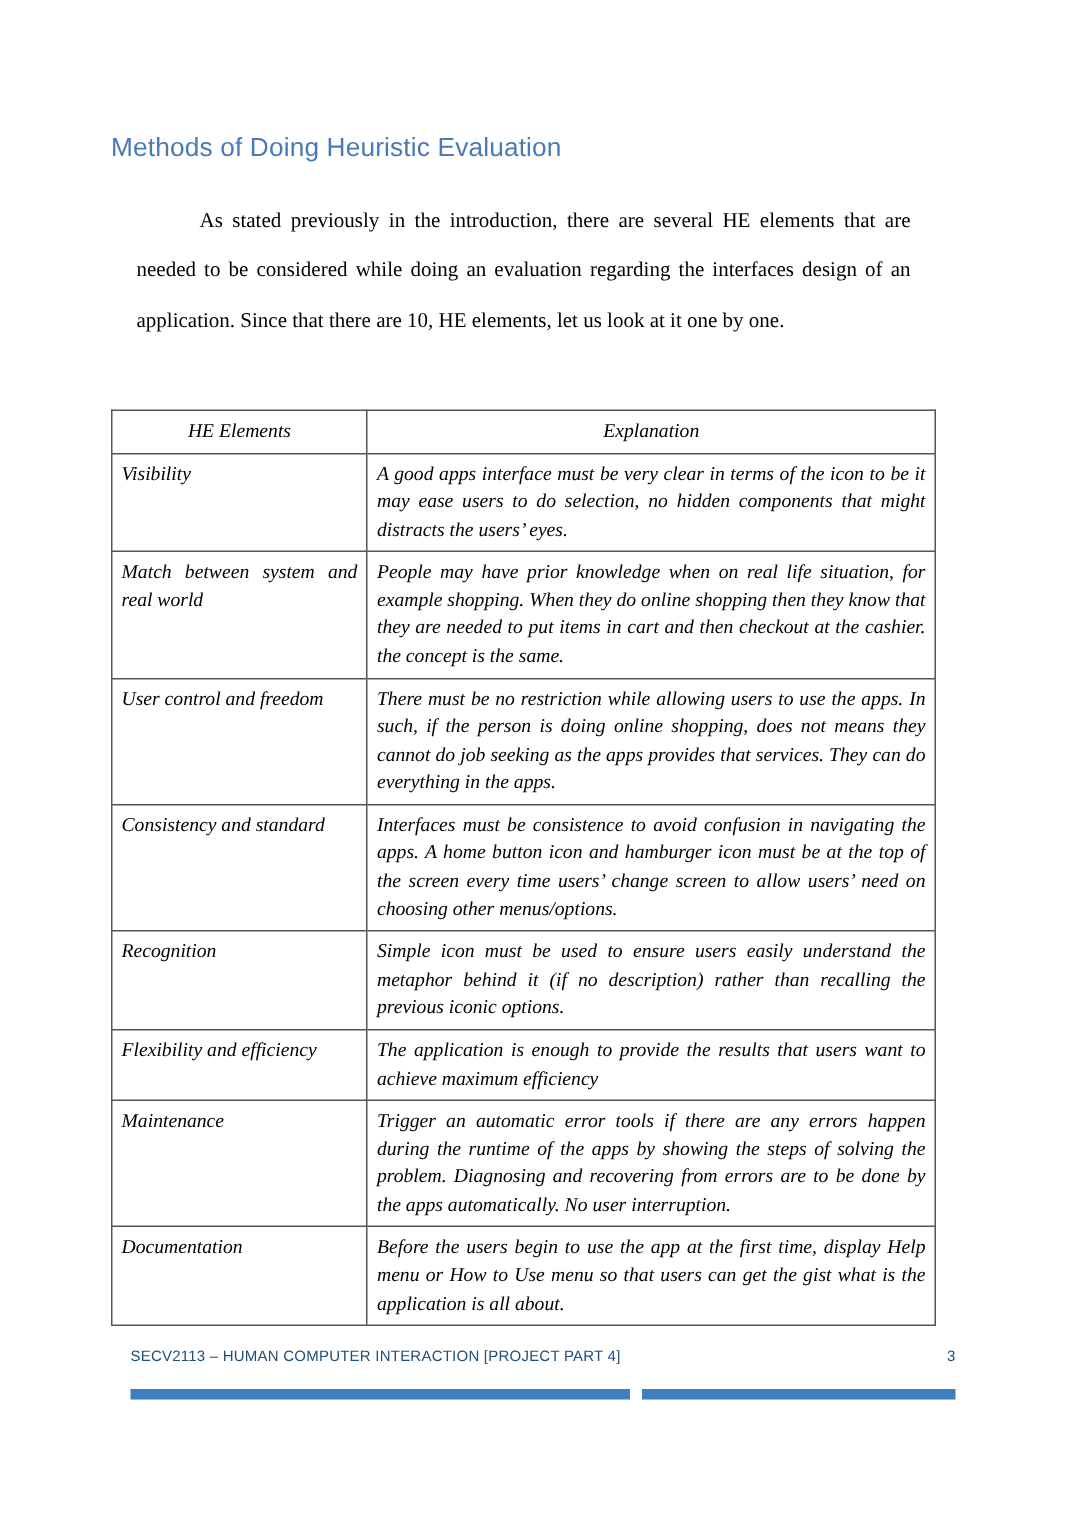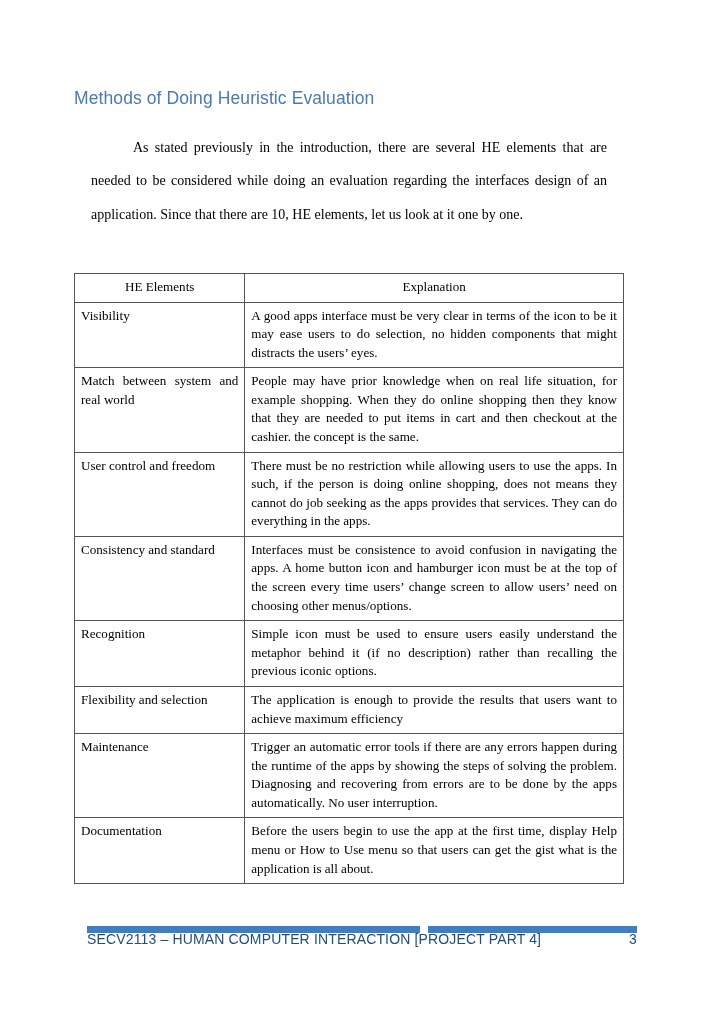--- a/index.html
+++ b/index.html
@@ -34,20 +34,21 @@
   }
   .para {
     font-size: 14px;
     line-height: 2.38;
     text-align: justify;
     margin: 17px;
     text-indent: 42px;
   }
   .table-wrap {
     margin-top: 42px;
+    font-style: italic;
   }
   table.he {
     border-collapse: collapse;
     width: 550px;
     font-size: 13.1px;
     line-height: 1.42;
   }
   table.he td, table.he th {
     border: 1px solid #555555;
     vertical-align: top;
@@ -86,24 +87,24 @@
     position: absolute;
     left: 341px;
     top: 0;
     width: 209px;
     height: 7px;
     background: #3d7fc1;
   }
   .footer-text {
     position: absolute;
     left: 87px;
-    top: 931px;
+    top: 899px;
     width: 550px;
     font-family: "Liberation Sans", sans-serif;
-    font-size: 14px;
+    font-size: 10px;
     color: #1f4e79;
     display: flex;
     justify-content: space-between;
     align-items: baseline;
   }
   .footer-left {
     letter-spacing: 0.15px;
   }
   .footer-page {
     letter-spacing: 0.15px;
@@ -143,21 +144,21 @@
           </tr>
           <tr>
             <td class="col-el">Consistency and standard</td>
             <td class="col-ex">Interfaces must be consistence to avoid confusion in navigating the apps. A home button icon and hamburger icon must be at the top of the screen every time users’ change screen to allow users’ need on choosing other menus/options.</td>
           </tr>
           <tr>
             <td class="col-el">Recognition</td>
             <td class="col-ex">Simple icon must be used to ensure users easily understand the metaphor behind it (if no description) rather than recalling the previous iconic options.</td>
           </tr>
           <tr>
-            <td class="col-el">Flexibility and selection</td>
+            <td class="col-el">Flexibility and efficiency</td>
             <td class="col-ex">The application is enough to provide the results that users want to achieve maximum efficiency</td>
           </tr>
           <tr>
             <td class="col-el">Maintenance</td>
             <td class="col-ex">Trigger an automatic error tools if there are any errors happen during the runtime of the apps by showing the steps of solving the problem. Diagnosing and recovering from errors are to be done by the apps automatically. No user interruption.</td>
           </tr>
           <tr>
             <td class="col-el">Documentation</td>
             <td class="col-ex">Before the users begin to use the app at the first time, display Help menu or How to Use menu so that users can get the gist what is the application is all about.</td>
           </tr>

